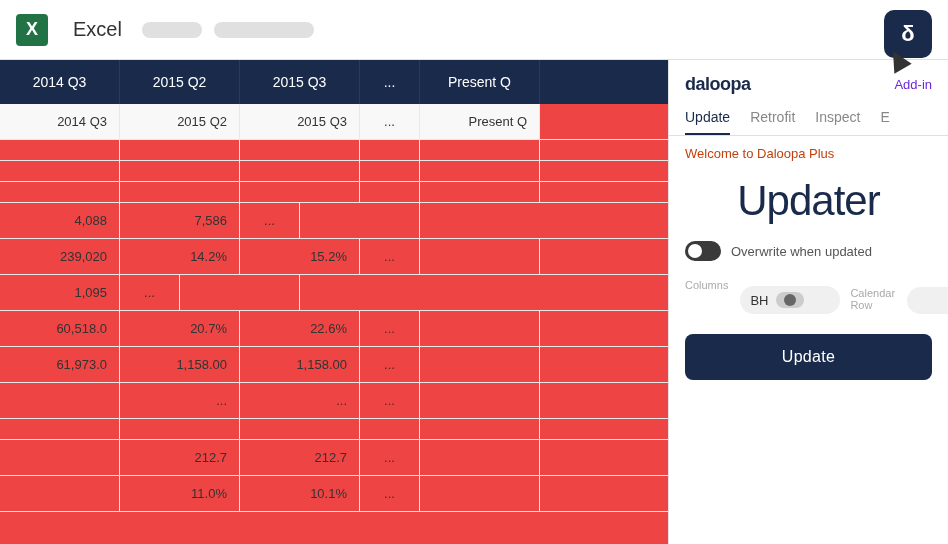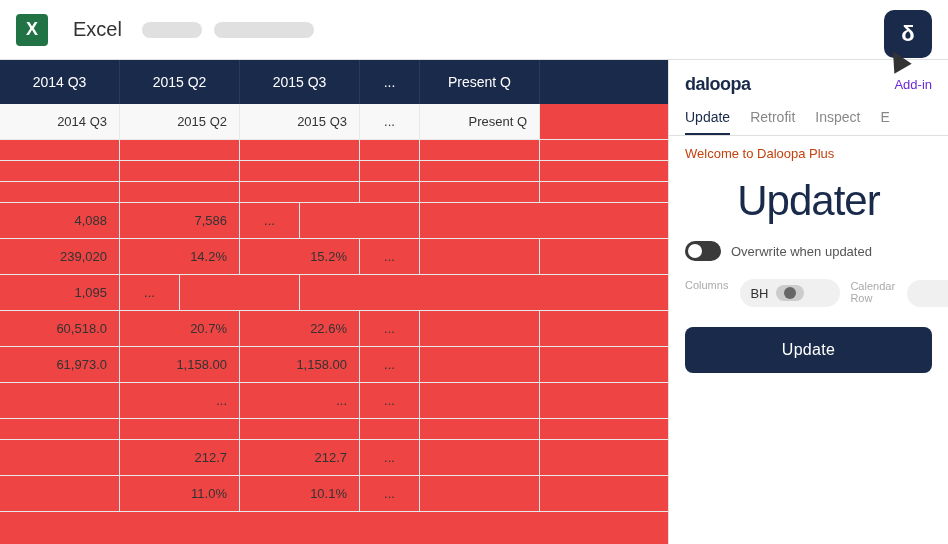--- a/index.html
+++ b/index.html
@@ -270,20 +270,21 @@
       color: #aaa;
     }
     .control-pill {
       background: #f0f0f0;
       border-radius: 20px;
       display: flex;
       align-items: center;
       padding: 6px 10px;
       gap: 8px;
       min-width: 100px;
+      margin-top: 7px;
     }
     .control-pill-text {
       font-size: 13px;
       color: #333;
     }
     .control-pill-toggle {
       width: 28px;
       height: 16px;
       background: #ccc;
       border-radius: 8px;

